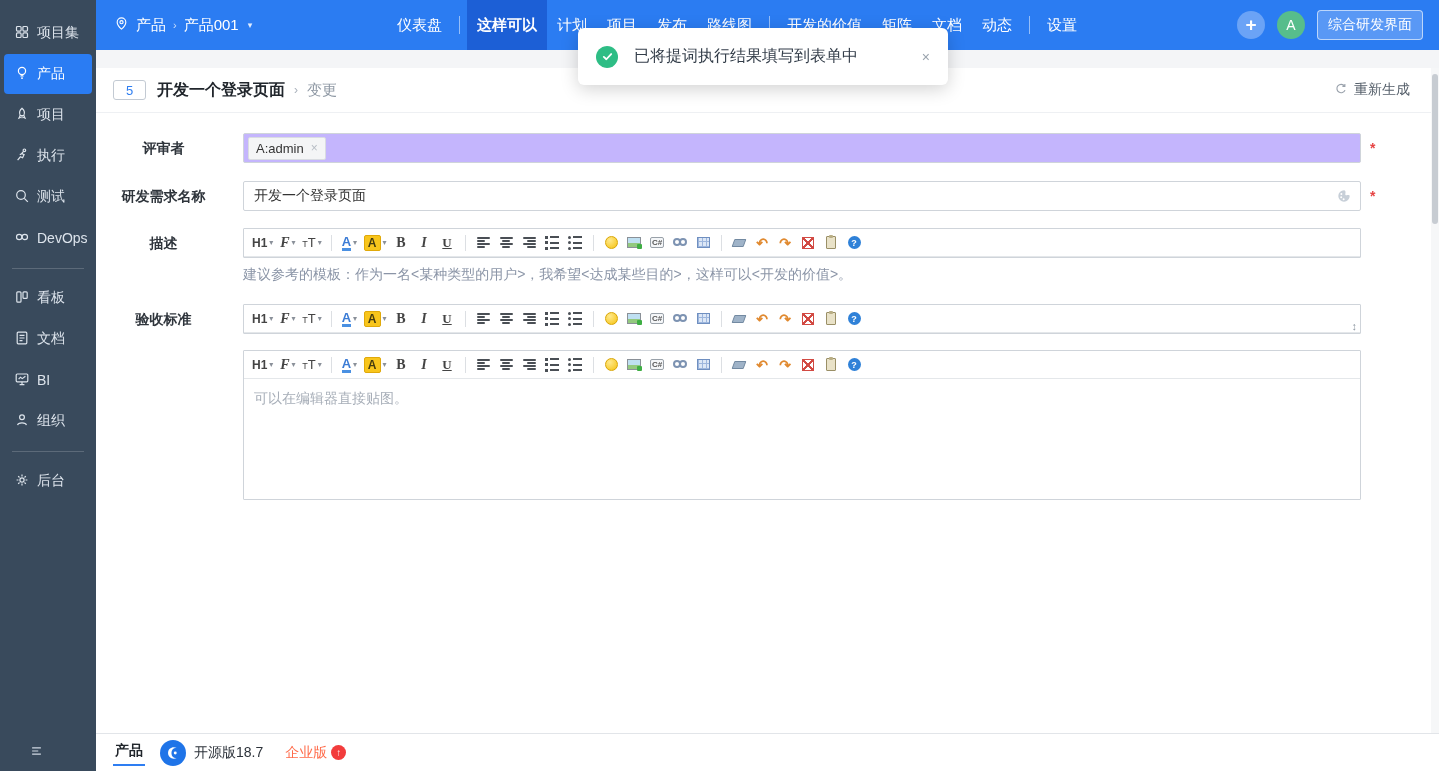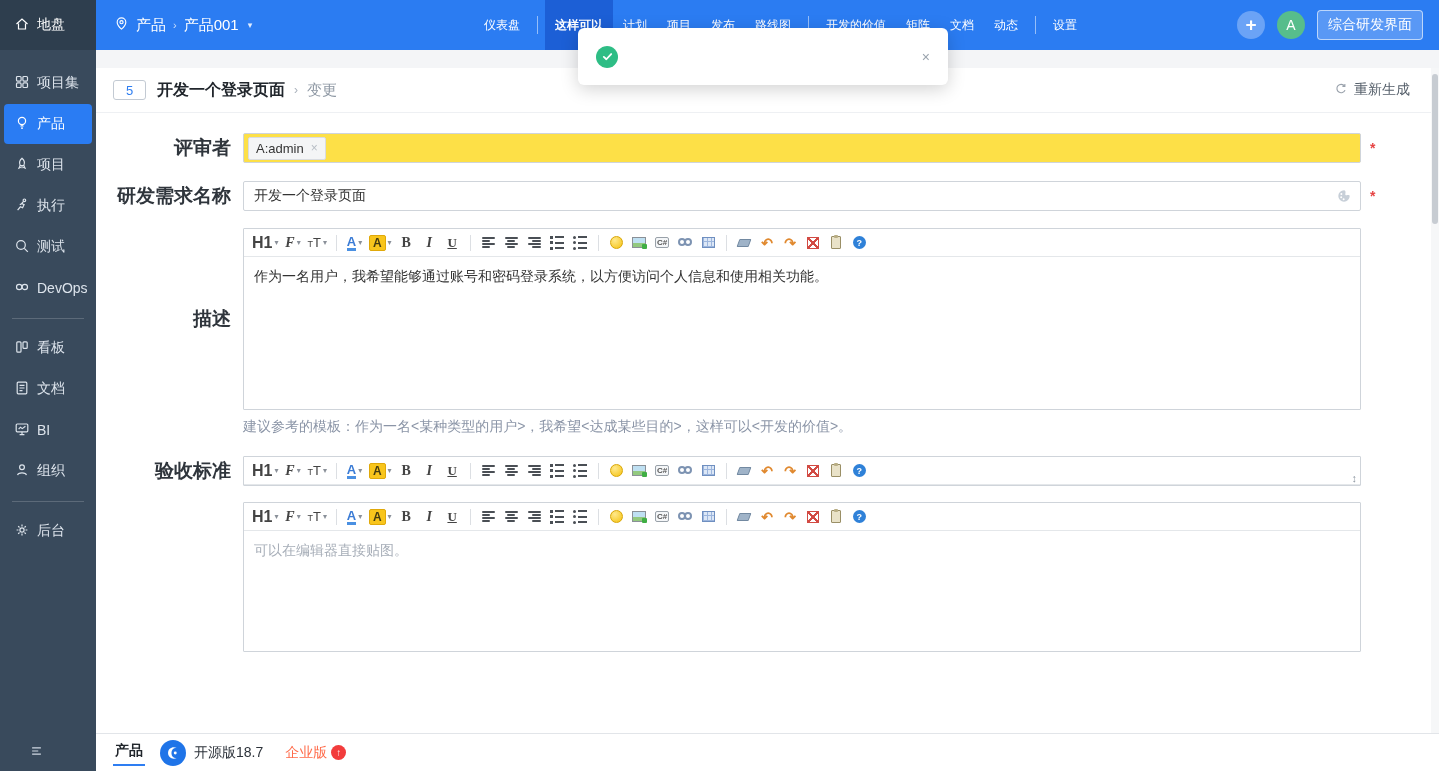--- a/index.html
+++ b/index.html
@@ -14,21 +14,21 @@
   .sb-div{height:1px;background:rgba(255,255,255,.18);margin:9px 12px}
   .sb-collapse{position:absolute;bottom:9px;left:28px;color:#cfd8e2;cursor:pointer}
   .sb-item svg,.sb-head svg{flex:none}
 
   
   .topbar{position:fixed;left:96px;top:0;right:0;height:50px;background:#2b7cf2;display:flex;align-items:center;color:#fff;z-index:30}
   .crumb{display:flex;align-items:center;gap:7px;padding:0 18px;font-size:15px;white-space:nowrap}
   .crumb .sep{color:rgba(255,255,255,.75);font-size:11px}
   .crumb .dd{font-size:9px;color:rgba(255,255,255,.85);margin-left:2px}
   .topmenu{display:flex;align-items:center;margin-left:auto;height:100%}
-  .tm-item{padding:0 10px;height:100%;display:flex;align-items:center;font-size:12px;cursor:pointer;white-space:nowrap}
+  .tm-item{padding:0 10px;height:100%;display:flex;align-items:center;font-size:15px;cursor:pointer;white-space:nowrap}
   .tm-item.active{background:#1c5fd6;font-weight:700}
   .tm-div{width:1px;height:18px;background:rgba(255,255,255,.5);margin:0 7px}
   .topbar-right{display:flex;align-items:center;gap:12px;padding:0 16px 0 0;margin-left:150px}
   .plus-btn{width:28px;height:28px;border-radius:50%;background:rgba(255,255,255,.3);display:flex;align-items:center;justify-content:center;font-size:19px;font-weight:700;cursor:pointer}
   .avatar{width:28px;height:28px;border-radius:50%;background:#57bd8c;display:flex;align-items:center;justify-content:center;font-size:14px;cursor:pointer}
   .ws-btn{padding:5px 10px;background:rgba(255,255,255,.22);border:1px solid rgba(255,255,255,.6);border-radius:4px;font-size:14px;color:#fff;cursor:pointer;white-space:nowrap}
 
   
   .toast{position:fixed;left:578px;top:28px;width:370px;height:57px;background:#fff;border-radius:6px;box-shadow:0 4px 18px rgba(0,0,0,.18);display:flex;align-items:center;padding:0 18px;gap:16px;z-index:60}
   .toast-check{width:22px;height:22px;border-radius:50%;background:#2ebd85;display:flex;align-items:center;justify-content:center;flex:none}
@@ -43,44 +43,44 @@
   .page-title{font-size:16px;font-weight:700;color:#21262c;margin-left:11px}
   .chev{color:#aab2bc;margin:0 9px;font-size:12px}
   .crumb-sub{color:#8d97a3;font-size:15px;cursor:pointer}
   .regen{margin-left:auto;color:#56606b;font-size:14px;display:flex;gap:6px;align-items:center;cursor:pointer;margin-right:12px}
   .vscroll{position:absolute;right:0;top:0;bottom:0;width:8px;background:#f6f7f8}
   .vthumb{position:absolute;top:6px;right:1px;width:6px;height:150px;background:#c7ccd2;border-radius:3px;cursor:pointer}
 
   
   .form{padding-top:20px}
   .frow{display:flex;margin-bottom:18px}
-  .flabel{width:147px;padding-right:12px;text-align:right;font-size:19px;font-weight:700;color:#2f353c;align-self:center;flex:none;line-height:1.3}
+  .flabel{width:147px;padding-right:12px;text-align:center;font-size:14px;font-weight:700;color:#2f353c;align-self:center;flex:none;line-height:1.3}
   .fcontrol{width:1118px;position:relative}
   .req{color:#e64545;margin-left:9px;align-self:center;font-size:14px;font-weight:700}
-  .tag-input{height:30px;border:1px solid #cfd4da;border-radius:2px;display:flex;align-items:center;padding:0 4px;background:#fde047}
+  .tag-input{height:30px;border:1px solid #cfd4da;border-radius:2px;display:flex;align-items:center;padding:0 4px;background:#c4b5fd}
   .tag{display:flex;align-items:center;gap:7px;background:#f4f5f6;border:1px solid #d9dce1;border-radius:2px;padding:3px 7px;font-size:13px;color:#333}
   .tag-x{color:#b7bdc5;font-size:12px;cursor:pointer}
   .text-input{width:100%;height:30px;border:1px solid #cfd4da;border-radius:2px;padding:0 32px 0 10px;font-size:14px;color:#333;outline:none;font-family:inherit}
   .palette{position:absolute;right:9px;top:7px;cursor:pointer}
 
   .editor{border:1px solid #cfd4da;border-radius:1px;position:relative;background:#fff}
   .etoolbar{display:flex;align-items:center;gap:2px;padding:0 6px;border-bottom:1px solid #e4e7ea;height:28px}
   .econtent{padding:8px 10px;font-size:14px;color:#333;line-height:1.7;overflow:hidden}
   .ec-desc{height:152px}
   .ec-acc{height:156px}
   .ec-paste{height:120px;color:#a7aeb8}
   .resize-h{position:absolute;right:3px;bottom:1px;color:#8f98a2;font-size:11px;cursor:ns-resize;line-height:1}
   .hintrow{margin:-10px 0 6px}
   .hint{font-size:14px;color:#8b95a7;align-self:center;width:1118px;padding:0}
 
   
   .ti{display:inline-flex;align-items:center;justify-content:center;min-width:21px;height:22px;border-radius:3px;cursor:pointer;color:#444;padding:0 2px}
   .tsep{width:1px;height:16px;background:#dcdfe3;margin:0 5px}
   .crt{color:#8a9099;font-size:8px;margin-left:2px;font-weight:400}
-  .g-h{font-size:16px;font-weight:700}
+  .g-h{font-size:12px;font-weight:700}
   .g-f{font-family:"Liberation Serif",serif;font-size:14px;font-weight:700}
   .g-tt small{font-size:9px}.g-tt{font-size:13px;font-weight:400}
   .g-a{color:#3a7bd5;font-size:13px;border-bottom:3px solid #4a90e2;line-height:1}
   .g-ab{background:#f8c51c;color:#453c10;font-size:12px;font-weight:700;padding:0 3px;border-radius:2px;border:1px solid #e0a90a}
   .g-b{font-family:"Liberation Serif",serif;font-size:14px;font-weight:700}
   .g-i{font-family:"Liberation Serif",serif;font-size:14px;font-weight:700;font-style:italic}
   .g-u{font-family:"Liberation Serif",serif;font-size:13px;font-weight:700}
   .bars{display:flex;flex-direction:column;justify-content:space-between;height:11px;width:13px}
   .bars i{height:2px;background:#4a4f55;border-radius:1px;display:block;width:100%}
   .bars.al i:nth-child(even){width:65%;align-self:flex-start}
@@ -119,26 +119,20 @@
   .fsearch button{width:40px;height:28px;background:#2e7ef2;border:none;border-radius:0 2px 2px 0;cursor:pointer;display:flex;align-items:center;justify-content:center}
   .flogo{width:26px;height:26px;border-radius:50%;background:#1f74e8;margin-left:15px;display:flex;align-items:center;justify-content:center;flex:none}
   .fversion{margin-left:8px;font-size:14px;color:#2c323a}
   .fupgrade{margin-left:22px;font-size:14px;color:#ff6b4a;cursor:pointer;display:flex;align-items:center;gap:4px}
   .fbadge{width:15px;height:15px;border-radius:50%;background:#f23c3c;color:#fff;font-size:10px;display:flex;align-items:center;justify-content:center;font-weight:700}
 </style>
 </head>
 <body>
 
 <aside class="sidebar">
-  <div class="sb-head">
-    <span><svg width="16" height="16" viewBox="0 0 16 16" fill="none" stroke="#fff" stroke-width="1.2">
-          <path d="M2.5 8 8 3l5.5 5M4.5 7.5V13h7V7.5"></path>
-        </svg></span>
-    <span>地盘</span>
-  </div>
   <nav class="sb-nav">
       <div class="sb-item">
         <span><svg width="16" height="16" viewBox="0 0 16 16" fill="none" stroke="#dde4ec" stroke-width="1.2">
             <rect x="2.5" y="2.5" width="4.6" height="4.6" rx="1"></rect>
             <rect x="8.9" y="2.5" width="4.6" height="4.6" rx="1"></rect>
             <rect x="2.5" y="8.9" width="4.6" height="4.6" rx="1"></rect>
             <rect x="8.9" y="8.9" width="4.6" height="4.6" rx="1"></rect>
           </svg></span>
         <span>项目集</span>
       </div>
@@ -255,20 +249,21 @@
     <button class="ws-btn">综合研发界面</button>
   </div>
 </header>
 
 <div class="toast">
   <span class="toast-check">
       <svg width="13" height="13" viewBox="0 0 16 16" fill="none" stroke="#fff" stroke-width="2.2" stroke-linecap="round" stroke-linejoin="round">
         <path d="M3.5 8.5 6.6 11.4 12.5 5"></path>
       </svg>
     </span>
+  <span class="toast-msg">已将提词执行结果填写到表单中</span>
   <span class="toast-close">×</span>
 </div>
 
 <main class="main">
   <div class="card">
     <div class="page-head">
       <span class="id-badge">5</span>
       <span class="page-title">开发一个登录页面</span>
       <span class="chev">›</span>
       <span class="crumb-sub">变更</span>
@@ -434,21 +429,20 @@
                 <span class="ti">
                   <span class="g-fs"></span>
                 </span>
                 <span class="ti">
                   <span class="g-ps"></span>
                 </span>
                 <span class="ti">
                   <span class="g-ab2">?</span>
                 </span>
               </div>
-            <div class="econtent ec-desc" contenteditable="false" style="">作为一名用户，我希望能够通过账号和密码登录系统，以方便访问个人信息和使用相关功能。</div>
           </div>
         </div>
       </div>
       <div class="frow hintrow" style="margin-bottom:20px;margin-top:8px">
         <div class="flabel"></div>
         <div class="hint">建议参考的模板：作为一名&lt;某种类型的用户&gt;，我希望&lt;达成某些目的&gt;，这样可以&lt;开发的价值&gt;。</div>
       </div>
 
       <div class="frow" style="margin-bottom:16px">
         <div class="flabel">验收标准</div>

